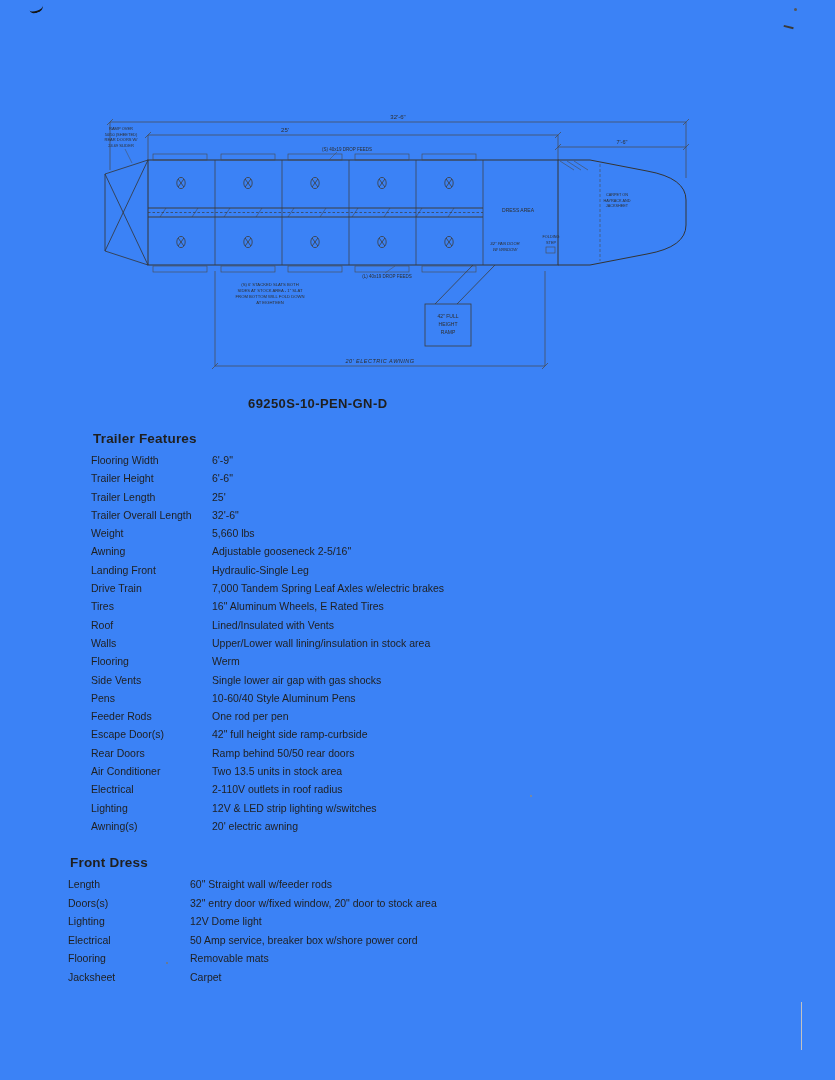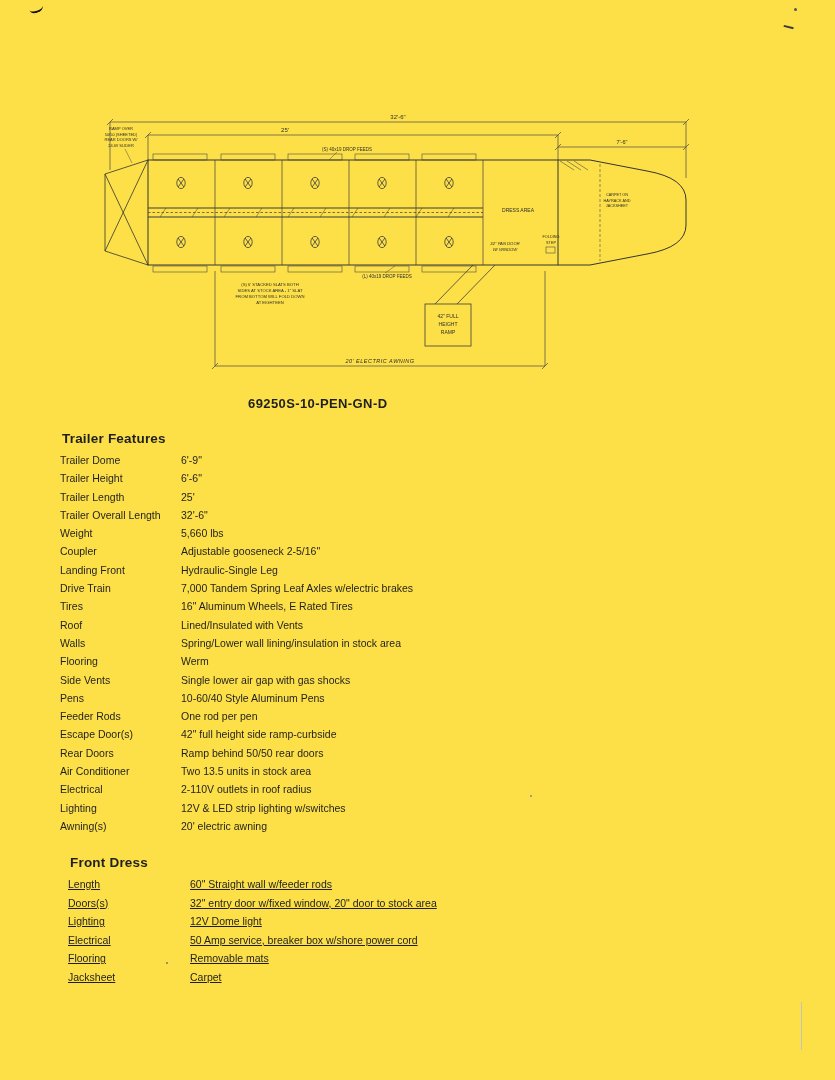--- a/index.html
+++ b/index.html
@@ -1,24 +1,24 @@
 <!DOCTYPE html>
 <html><head>
 <meta charset="utf-8">
 <style>
   html,body{margin:0;padding:0;background:#e8e8e8;}
-  .page{position:relative;width:835px;height:1080px;margin:0 auto;background:#fde047;
+  .page{position:relative;width:835px;height:1080px;margin:0 auto;background:#3b82f6;
         font-family:"Liberation Sans",sans-serif;color:#1f1f1f;overflow:hidden;}
   .model-title{position:absolute;left:248px;top:396px;font-size:13px;font-weight:bold;letter-spacing:.4px;}
   .section{position:absolute;}
-  #features{left:60px;top:431px;width:600px;}
+  #features{left:91px;top:431px;width:600px;}
   #dress{left:68px;top:855px;width:600px;}
   .section-heading{font-size:13.5px;font-weight:bold;margin:0 0 8px 2px;letter-spacing:.2px;}
   .spec-row{display:flex;height:18.3px;font-size:10.5px;align-items:flex-start;}
-  #dress .spec-row{height:18.6px;text-decoration:underline;}
+  #dress .spec-row{height:18.6px;}
   .spec-label{width:121px;flex:none;}
   #dress .spec-label{width:122px;}
   .spec-value{flex:1;}
   svg text{font-family:"Liberation Sans",sans-serif;fill:#2e2e2e;}
   .artifact{position:absolute;}
 </style>
 </head>
 <body>
 
 <div class="page">
@@ -165,21 +165,21 @@
       <text x="532" y="99">JACKSHEET</text>
     </g>
   </svg>
 
   <div class="model-title">69250S-10-PEN-GN-D</div>
 
   <div class="section" id="features">
     <h2 class="section-heading">Trailer Features</h2>
     <div id="features-rows">
   <div class="spec-row">
-    <span class="spec-label">Trailer Dome</span>
+    <span class="spec-label">Flooring Width</span>
     <span class="spec-value">6'-9"</span>
   </div>
 
   <div class="spec-row">
     <span class="spec-label">Trailer Height</span>
     <span class="spec-value">6'-6"</span>
   </div>
 
   <div class="spec-row">
     <span class="spec-label">Trailer Length</span>
@@ -190,21 +190,21 @@
     <span class="spec-label">Trailer Overall Length</span>
     <span class="spec-value">32'-6"</span>
   </div>
 
   <div class="spec-row">
     <span class="spec-label">Weight</span>
     <span class="spec-value">5,660 lbs</span>
   </div>
 
   <div class="spec-row">
-    <span class="spec-label">Coupler</span>
+    <span class="spec-label">Awning</span>
     <span class="spec-value">Adjustable gooseneck 2-5/16"</span>
   </div>
 
   <div class="spec-row">
     <span class="spec-label">Landing Front</span>
     <span class="spec-value">Hydraulic-Single Leg</span>
   </div>
 
   <div class="spec-row">
     <span class="spec-label">Drive Train</span>
@@ -216,21 +216,21 @@
     <span class="spec-value">16" Aluminum Wheels, E Rated Tires</span>
   </div>
 
   <div class="spec-row">
     <span class="spec-label">Roof</span>
     <span class="spec-value">Lined/Insulated with Vents</span>
   </div>
 
   <div class="spec-row">
     <span class="spec-label">Walls</span>
-    <span class="spec-value">Spring/Lower wall lining/insulation in stock area</span>
+    <span class="spec-value">Upper/Lower wall lining/insulation in stock area</span>
   </div>
 
   <div class="spec-row">
     <span class="spec-label">Flooring</span>
     <span class="spec-value">Werm</span>
   </div>
 
   <div class="spec-row">
     <span class="spec-label">Side Vents</span>
     <span class="spec-value">Single lower air gap with gas shocks</span>

